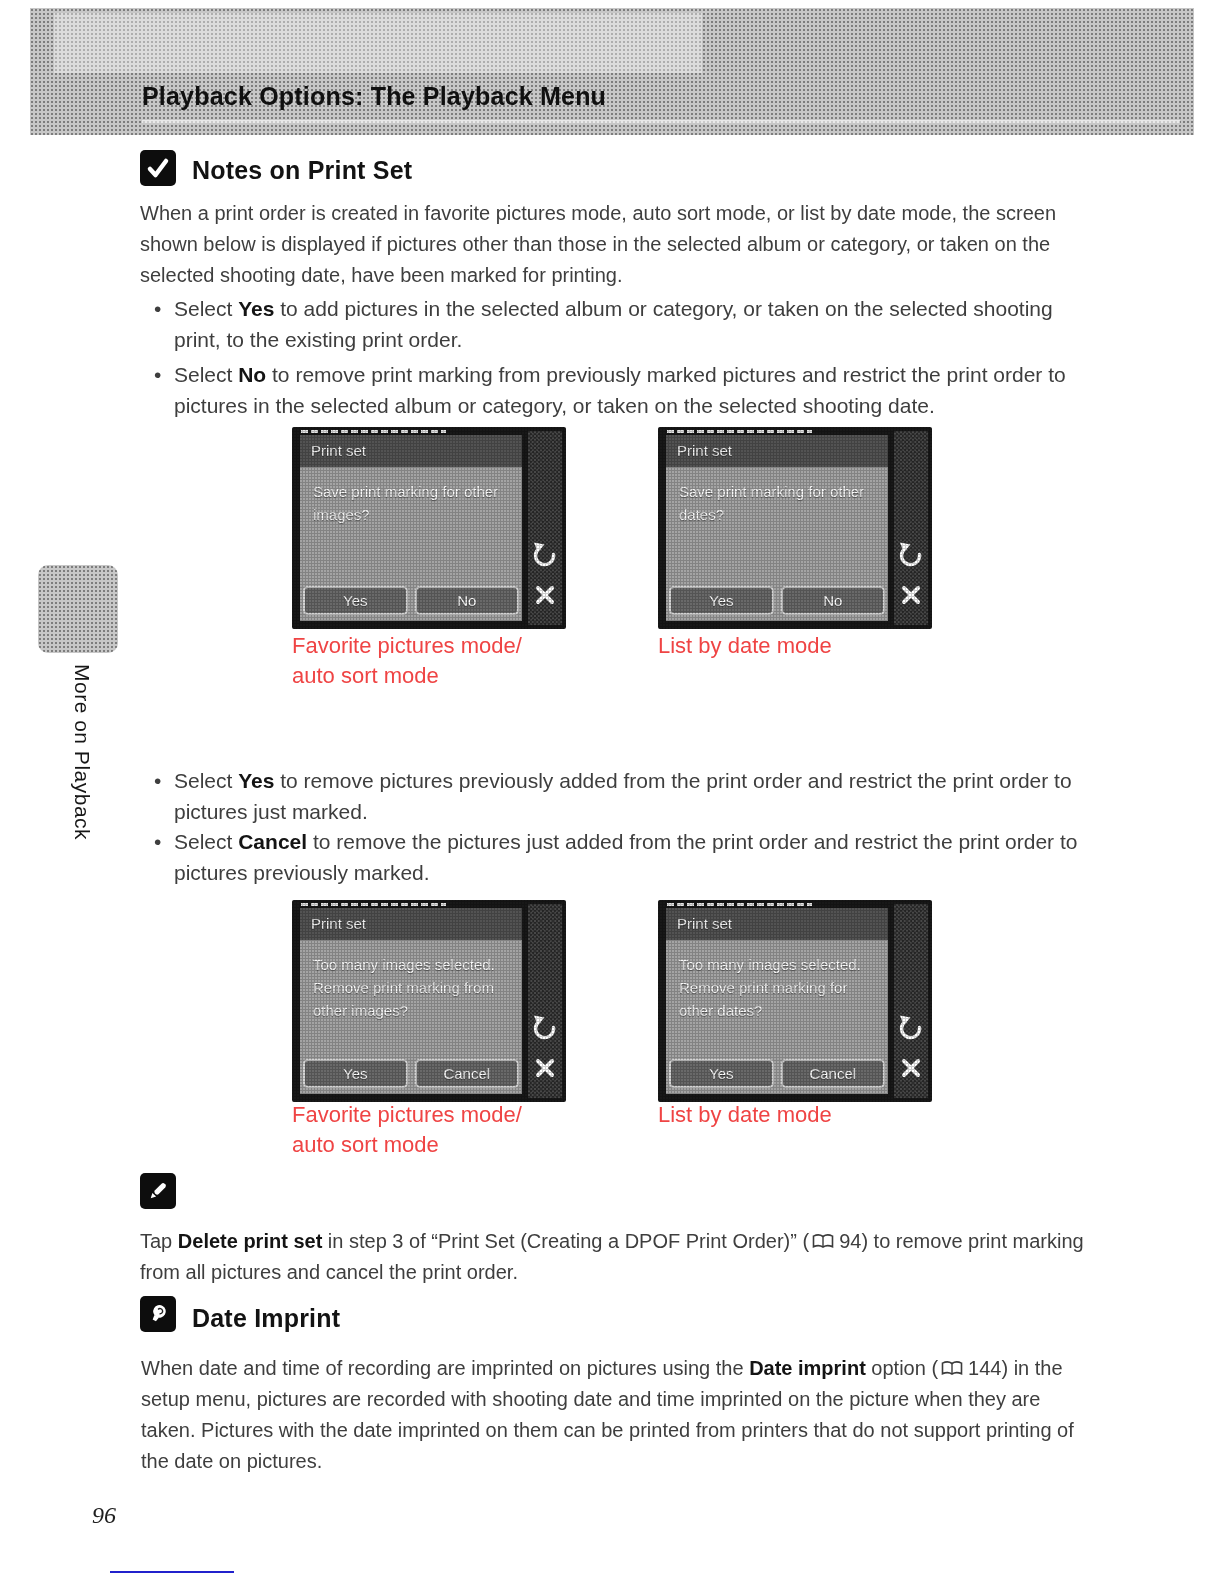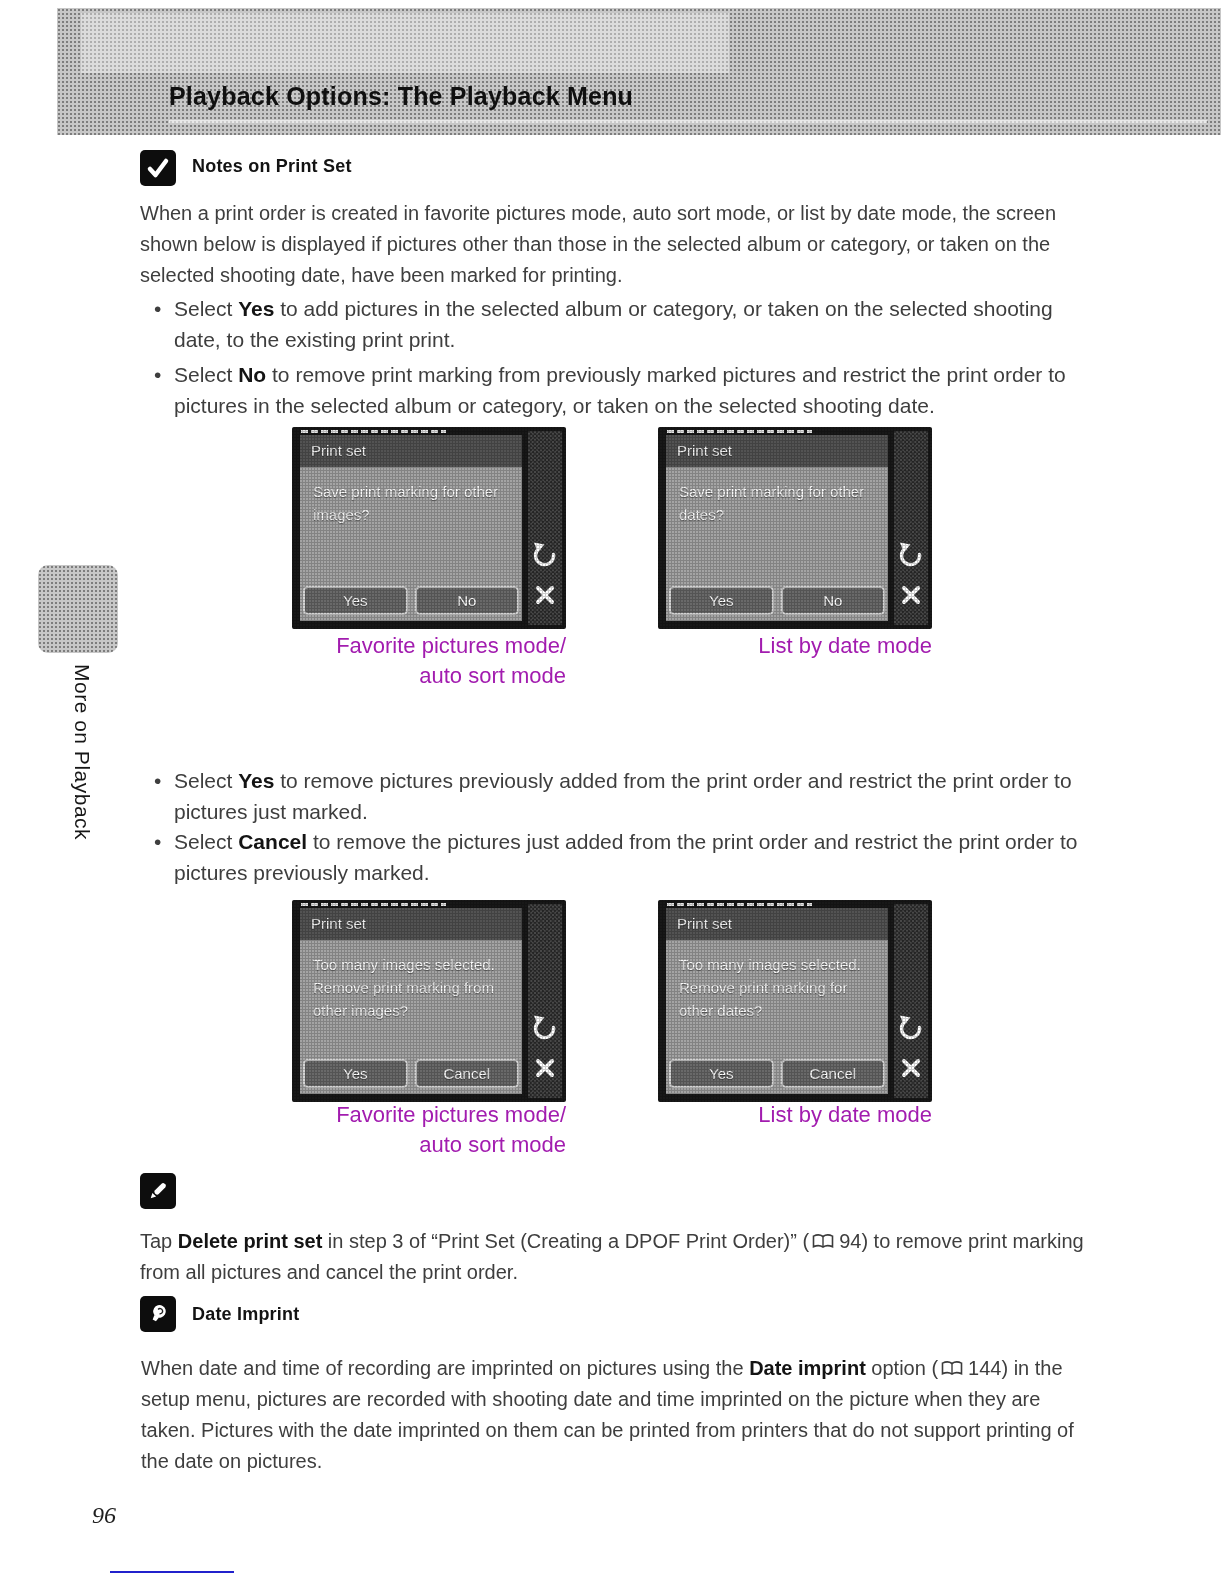--- a/index.html
+++ b/index.html
@@ -5,40 +5,40 @@
   html,body{margin:0;padding:0;background:#ffffff;}
   .page{position:relative;width:1224px;height:1584px;background:#fff;overflow:hidden;
         font-family:"Liberation Sans", sans-serif;}
 
   
   .halftone{background-color:#c7c7c7;
     background-image:radial-gradient(#7d7d7d 1px, transparent 1.15px);
     background-size:4px 4px;}
 
   
-  .band{position:absolute;left:30px;top:8px;width:1164px;height:127px;margin-left:27px;}
+  .band{position:absolute;left:30px;top:8px;width:1164px;height:127px;}
   .band-light{position:absolute;left:24px;top:5px;width:648px;height:60px;background:rgba(255,255,255,.38);}
   .band-title{position:absolute;left:112px;top:74px;font-size:25px;font-weight:700;color:#101010;letter-spacing:.2px;}
   .band-rule{position:absolute;left:112px;right:14px;top:112px;height:3px;background:rgba(255,255,255,.6);}
 
   
   .side-tab{position:absolute;left:38px;top:565px;width:80px;height:88px;border-radius:10px;}
   .side-label{position:absolute;left:70px;top:664px;height:195px;writing-mode:vertical-rl;
     font-size:21px;color:#161616;letter-spacing:.5px;}
 
   
   .p{position:absolute;left:140px;width:950px;font-size:20px;line-height:31px;color:#3e3e3e;}
   .p strong, .bullet strong{color:#141414;font-weight:700;}
   .bullet{position:absolute;left:152px;width:938px;padding-left:22px;box-sizing:border-box;
     font-size:21px;line-height:31px;color:#3e3e3e;}
   .bullet .dot{position:absolute;left:2px;top:0;color:#3e3e3e;}
 
   .sec-icon{position:absolute;left:140px;width:36px;height:36px;background:#0d0d0d;border-radius:5px;
     display:flex;align-items:center;justify-content:center;}
-  .sec-title{position:absolute;left:192px;font-size:18px;font-weight:700;color:#131313;letter-spacing:.2px;}
+  .sec-title{position:absolute;left:192px;font-size:25px;font-weight:700;color:#131313;letter-spacing:.2px;}
 
   .ref-book{display:inline-block;vertical-align:-2px;margin:0 4px 0 2px;}
 
   
   .cam{position:absolute;width:274px;height:202px;background:#181818;border-radius:2px;}
   .cam::after{content:"";position:absolute;inset:0;pointer-events:none;
     background-image:radial-gradient(rgba(0,0,0,.20) 1px, transparent 1.1px);background-size:3px 3px;}
   .cam-dash{position:absolute;left:9px;top:3px;width:145px;height:3px;
     background:repeating-linear-gradient(90deg,#e6e6e6 0 7px, transparent 7px 10px);}
   .cam-title{position:absolute;left:8px;top:8px;width:222px;height:32px;background:#535353;
@@ -53,21 +53,21 @@
     font-size:15px;display:flex;align-items:center;justify-content:center;
     text-shadow:0 1px 1px rgba(0,0,0,.4);}
   .cam-side{position:absolute;top:4px;right:4px;width:34px;height:194px;background-color:#2d2d2d;
     background-image:
       linear-gradient(45deg, rgba(255,255,255,.13) 25%, transparent 25%, transparent 75%, rgba(255,255,255,.13) 75%),
       linear-gradient(45deg, rgba(255,255,255,.13) 25%, transparent 25%, transparent 75%, rgba(255,255,255,.13) 75%);
     background-size:4px 4px;background-position:0 0,2px 2px;}
   .cam-return{position:absolute;left:4px;top:110px;}
   .cam-x{position:absolute;left:6px;top:153px;}
 
-  .cap{position:absolute;width:274px;text-align:right;font-size:22px;line-height:30px;color:#a21caf;}
+  .cap{position:absolute;width:274px;text-align:left;font-size:22px;line-height:30px;color:#ef4444;}
 
   .page-num{position:absolute;left:92px;top:1502px;font-family:"Liberation Serif", serif;
     font-style:italic;font-size:24px;color:#1f1f1f;}
   .blue-line{position:absolute;left:110px;top:1571px;width:124px;height:2px;background:#2121cc;}
 </style>
 </head>
 <body>
 
 <div class="page">
 
@@ -80,21 +80,21 @@
   <div class="sec-icon" style="top:150px;">
     <svg width="24" height="24" viewBox="0 0 24 24">
         <polyline points="4,13 9.5,19 20,5" fill="none" stroke="#ffffff" stroke-width="4.5" stroke-linecap="round" stroke-linejoin="round"></polyline>
       </svg>
   </div>
   <div class="sec-title" style="top:156px;">Notes on Print Set</div>
 
   <div class="p" style="top:198px;">When a print order is created in favorite pictures mode, auto sort mode, or list by date mode, the screen shown below is displayed if pictures other than those in the selected album or category, or taken on the selected shooting date, have been marked for printing.</div>
 
   <div class="bullet" style="top:293px;">
-    <span class="dot">•</span><span>Select </span><strong>Yes</strong><span> to add pictures in the selected album or category, or taken on the selected shooting date, to the existing print print.</span>
+    <span class="dot">•</span><span>Select </span><strong>Yes</strong><span> to add pictures in the selected album or category, or taken on the selected shooting print, to the existing print order.</span>
   </div>
   <div class="bullet" style="top:359px;">
     <span class="dot">•</span><span>Select </span><strong>No</strong><span> to remove print marking from previously marked pictures and restrict the print order to pictures in the selected album or category, or taken on the selected shooting date.</span>
   </div>
 
   <div class="cam" style="left:292px;top:427px;">
     <div class="cam-dash"></div>
     <div class="cam-title">Print set</div>
     <div class="cam-msg">
       <div>Save print marking for other</div>

